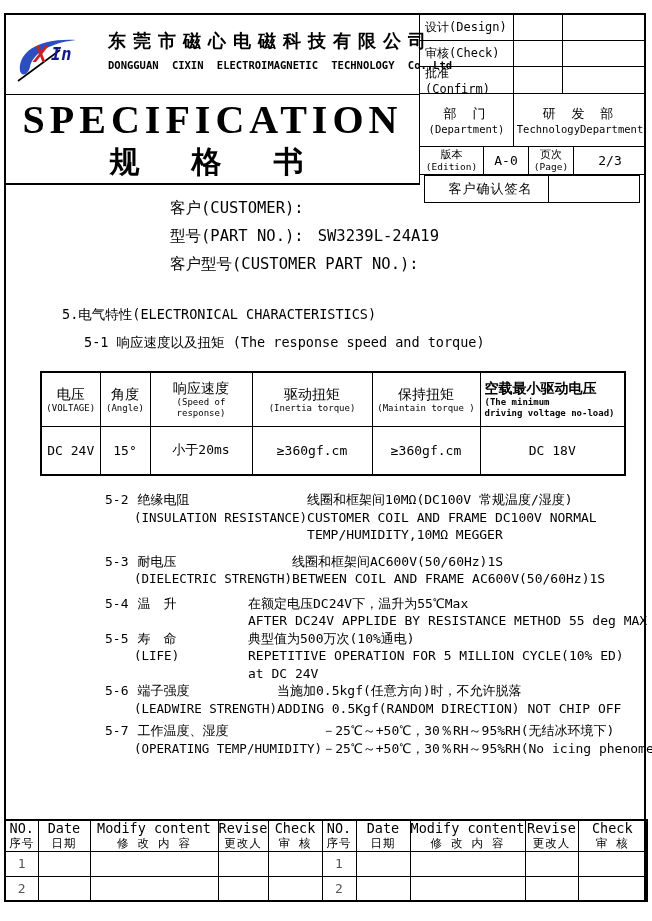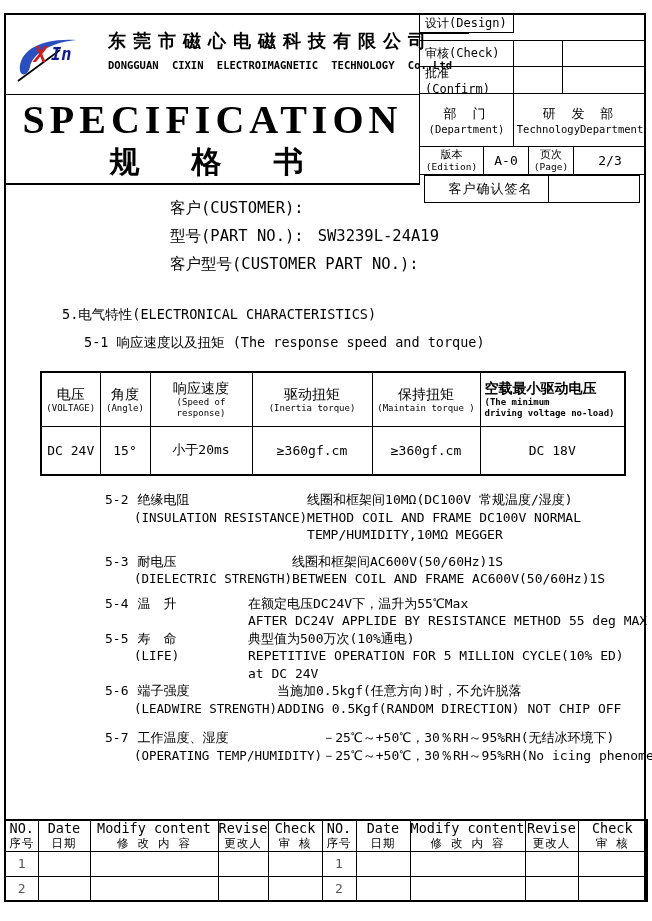--- a/index.html
+++ b/index.html
@@ -21,21 +21,21 @@
   .title-box { position:absolute; left:6px; top:95px; width:414px; height:90px; border-right:1px solid #000; border-bottom:2px solid #000; text-align:center; }
   .title-en { font-family:"Liberation Serif","DejaVu Serif",serif; font-size:40px; font-weight:bold; letter-spacing:5px; line-height:46px; margin-top:2px; white-space:nowrap; }
   .title-cn { font-size:30px; font-weight:bold; letter-spacing:52px; padding-left:40px; line-height:38px; white-space:nowrap; }
 
   
   .approval { position:absolute; left:419px; top:15px; width:227px; height:160px; border-left:1px solid #000; }
   .ap-row { display:flex; width:100%; }
   .ap-cell { border-right:1px solid #000; border-bottom:1px solid #000; display:flex; flex-direction:column; justify-content:center; }
   .ap-cell.last { border-right:none; }
   .ap-label { font-size:12px; padding-left:5px; }
-  .r1 { height:26px;flex-direction:column; } .r2 { height:26px; } .r3 { height:27px;justify-content:space-between; }
+  .r1 { height:26px; } .r2 { height:26px; } .r3 { height:27px;justify-content:space-between; }
   .r-dept { height:53px; } .r-ed { height:28px; }
   .ap-center { text-align:center; }
   .dept-cn { font-size:13px; letter-spacing:4px; }
   .dept-en { font-size:10.5px; }
   .ed-cn { font-size:11px; line-height:12px; }
   .ed-en { font-size:9.5px; line-height:11px; }
   .ed-val { font-size:13px; }
 
   
   .sig-box { position:absolute; left:424px; top:175px; width:216px; height:28px; border:1px solid #000; display:flex;padding-left:8px; }
@@ -62,21 +62,21 @@
 
   
   .items { position:absolute; left:0; top:491px; width:648px; font-size:13px; line-height:17.5px; }
   .item { display:flex; align-items:flex-start;padding-left:48px; }
   .item-label { flex:0 0 200px; padding-left:57px; }
   .item-cn { margin-left:9px; }
   .item-en { padding-left:29px; font-size:12.5px; white-space:nowrap; }
   .item-values { flex:1; }
   .item-values div { white-space:nowrap; }
   .mb9 { margin-bottom:9px; } .mb7 { margin-bottom:7px; } .mb0 { margin-bottom:0; }
-  .mb4 { margin-bottom:0; } .mb6 { margin-bottom:12px; }
+  .mb4 { margin-bottom:0; } .mb6 { margin-bottom:5px; }
 
   
   .rev-table { position:absolute; left:4px; top:819px; border-collapse:collapse; table-layout:fixed; border:2px solid #000; }
   .rev-table td { border:1px solid #000; text-align:center; vertical-align:middle; overflow:hidden; }
   .rev-table .rhead td { height:31px; }
   .rev-table .rdata td { height:25px; }
   .rv-en { font-size:13.5px; line-height:15px; white-space:nowrap; }
   .rv-cn { font-size:11.5px; line-height:14px; letter-spacing:1px; white-space:nowrap; }
   .rv-no { color:#555; font-size:13px; }
 </style>
@@ -212,21 +212,21 @@
 
   <div class="items">
 
     <div class="item mb9">
       <div class="item-label">
         <div><span>5-2</span><span class="item-cn">绝缘电阻</span></div>
         <div class="item-en">(INSULATION RESISTANCE)</div>
       </div>
       <div class="item-values">
         <div>线圈和框架间10MΩ(DC100V 常规温度/湿度)</div>
-        <div>METHOD COIL AND FRAME DC100V NORMAL</div>
+        <div>CUSTOMER COIL AND FRAME DC100V NORMAL</div>
         <div>TEMP/HUMIDITY,10MΩ MEGGER</div>
       </div>
     </div>
 
     <div class="item mb7">
       <div class="item-label">
         <div><span>5-3</span><span class="item-cn">耐电压</span></div>
         <div class="item-en">(DIELECTRIC STRENGTH)</div>
       </div>
       <div class="item-values">

